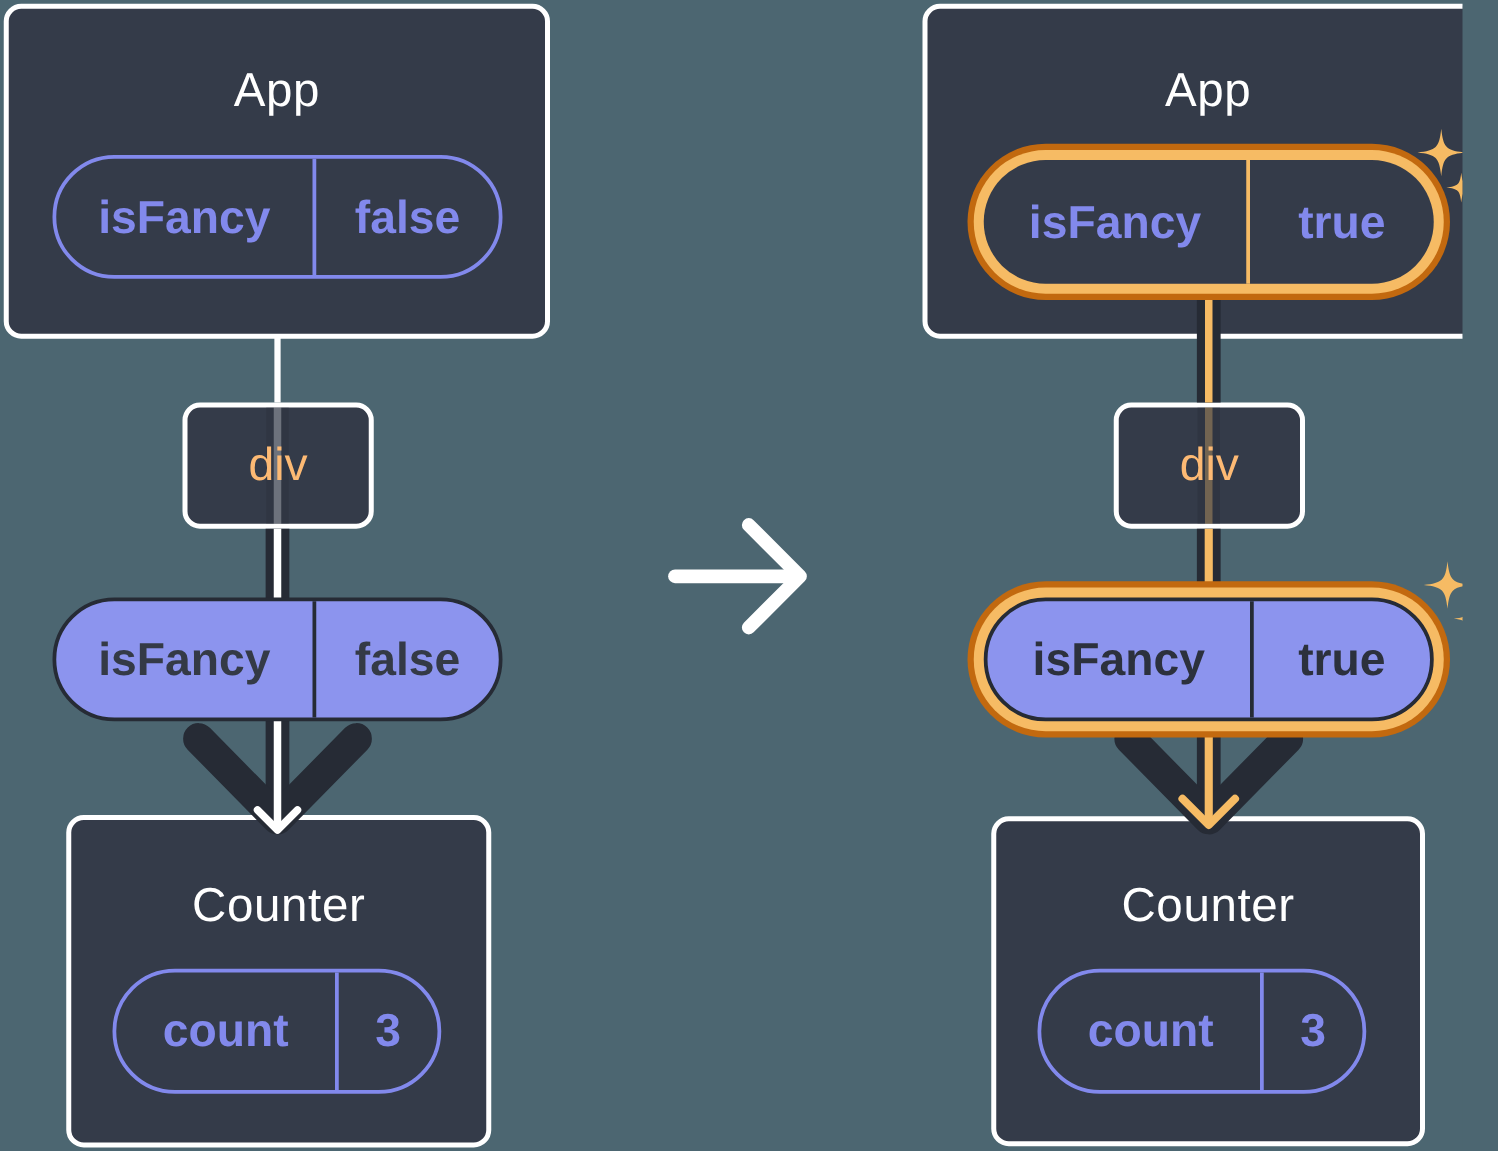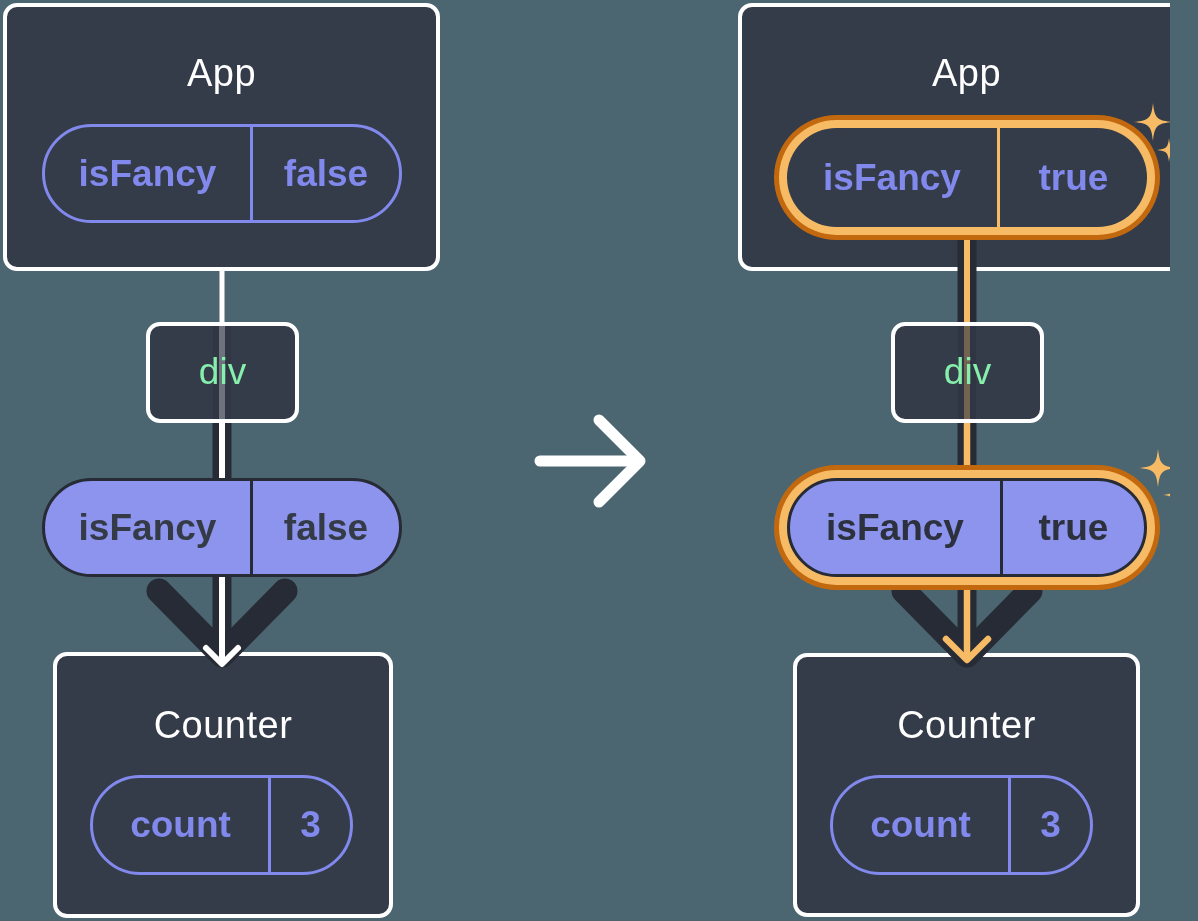--- a/index.html
+++ b/index.html
@@ -13,21 +13,21 @@
     position:absolute;background:#343b49;
     border:4px solid #ffffff;border-radius:14px;
     box-sizing:border-box;
   }
   .box-title{
     position:absolute;text-align:center;color:#ffffff;
     font-size:38px;font-weight:500;letter-spacing:.5px;line-height:38px;
     z-index:3;
   }
   .div-label{
-    position:absolute;text-align:center;color:#86efac;
+    position:absolute;text-align:center;color:#fdba74;
     font-size:37px;font-weight:500;line-height:100px;z-index:3;
   }
   
   .lines-layer{position:absolute;left:0;top:0;z-index:2;pointer-events:none;}
   .decor-layer{position:absolute;left:0;top:0;z-index:4;pointer-events:none;}
   
   .pill{
     position:absolute;display:flex;align-items:stretch;
     border-radius:62px;font-size:37px;box-sizing:border-box;z-index:3;
   }

